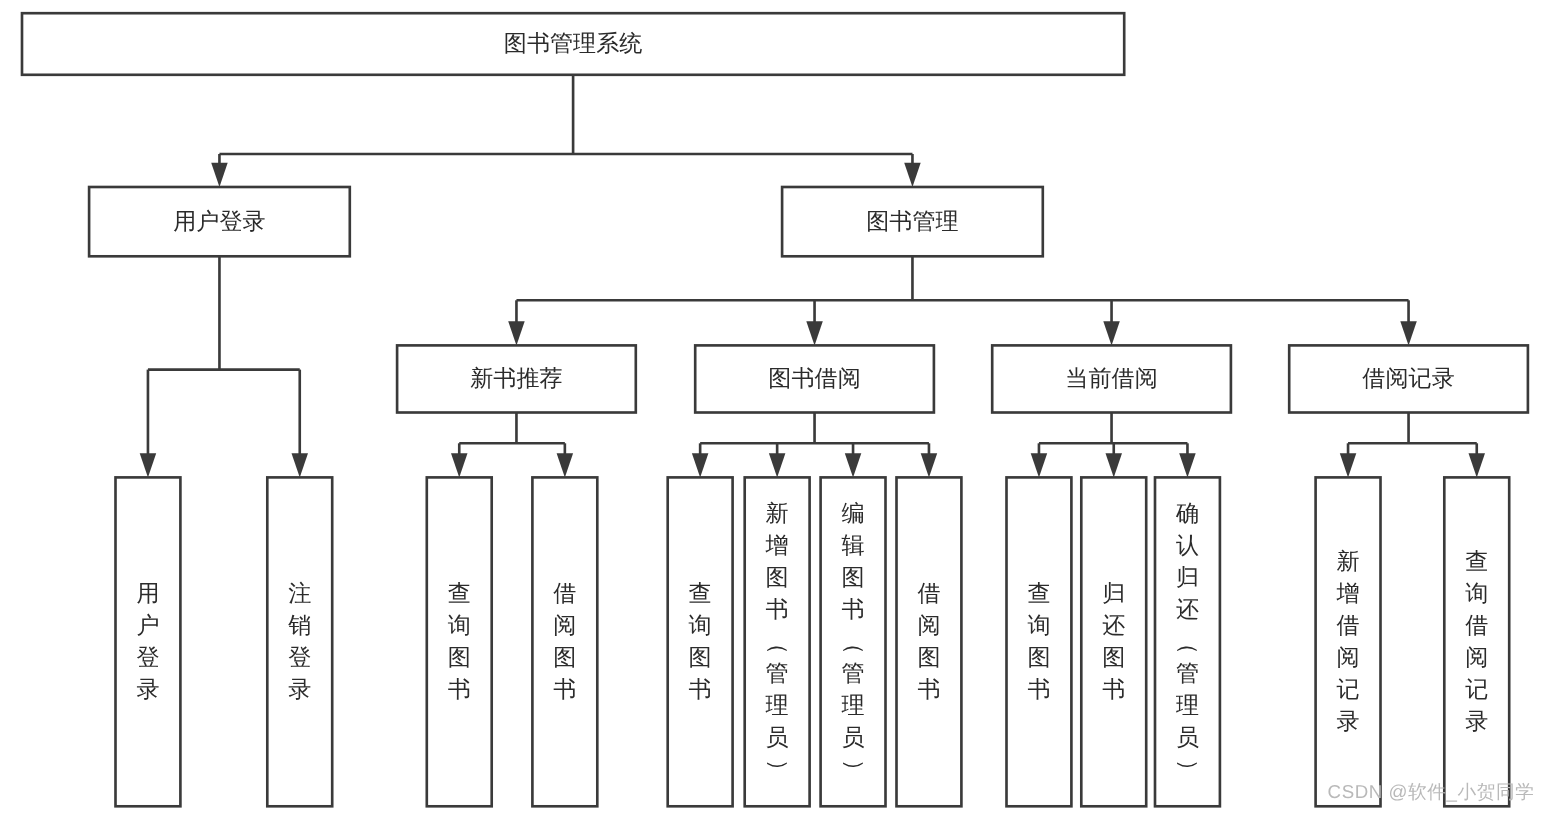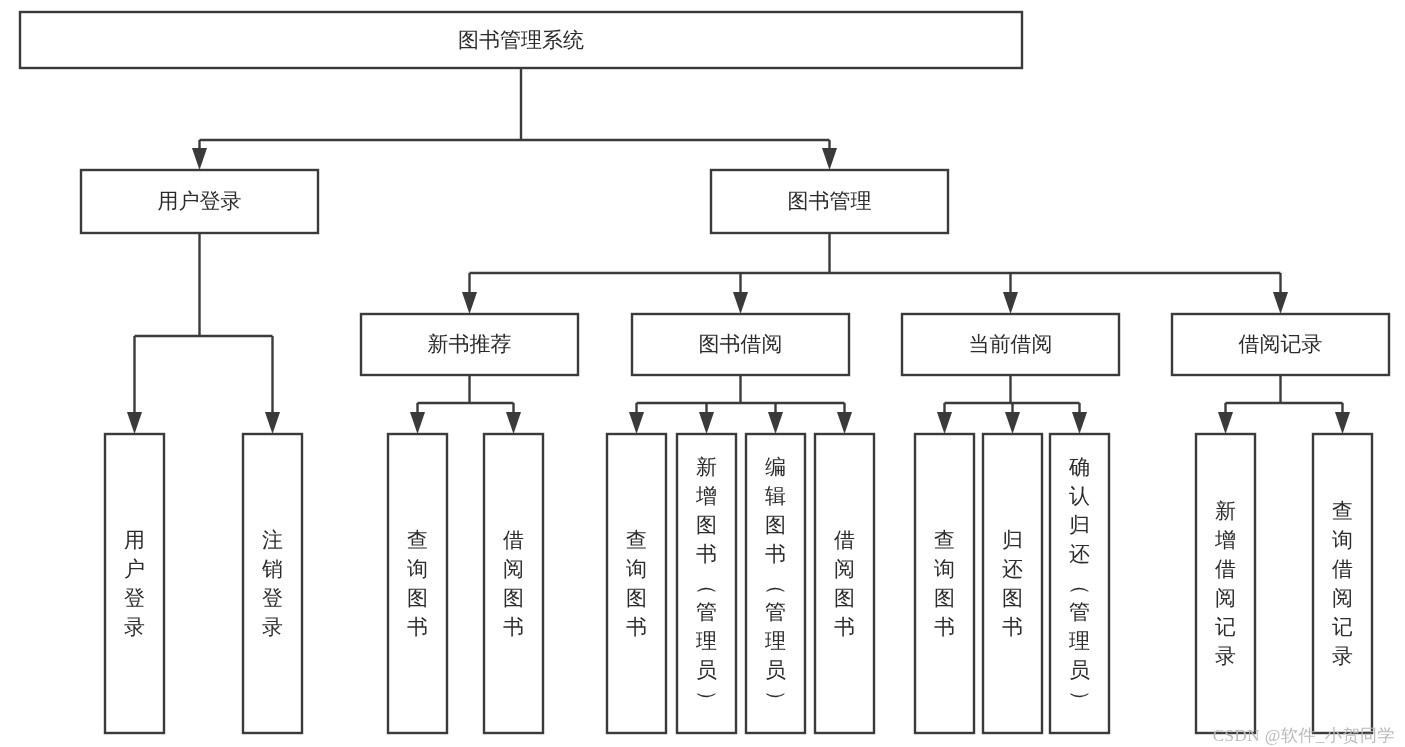--- a/index.html
+++ b/index.html
@@ -57,22 +57,22 @@
     fill: #2b2b2b;
     text-anchor: middle;
     dominant-baseline: middle;
   }
   .node-label-v-char.rotated {
     dominant-baseline: middle;
   }
   .watermark-text {
     position: absolute;
     right: 10px;
-    bottom: 0;
-    font-family: Liberation Serif, serif;
+    bottom: 16px;
+    font-family: Liberation Sans, sans-serif;
     font-size: 17px;
     color: #b9b9b9;
     letter-spacing: 0.5px;
     user-select: none;
     white-space: nowrap;
   }
 </style>
 </head>
 <body>
 

